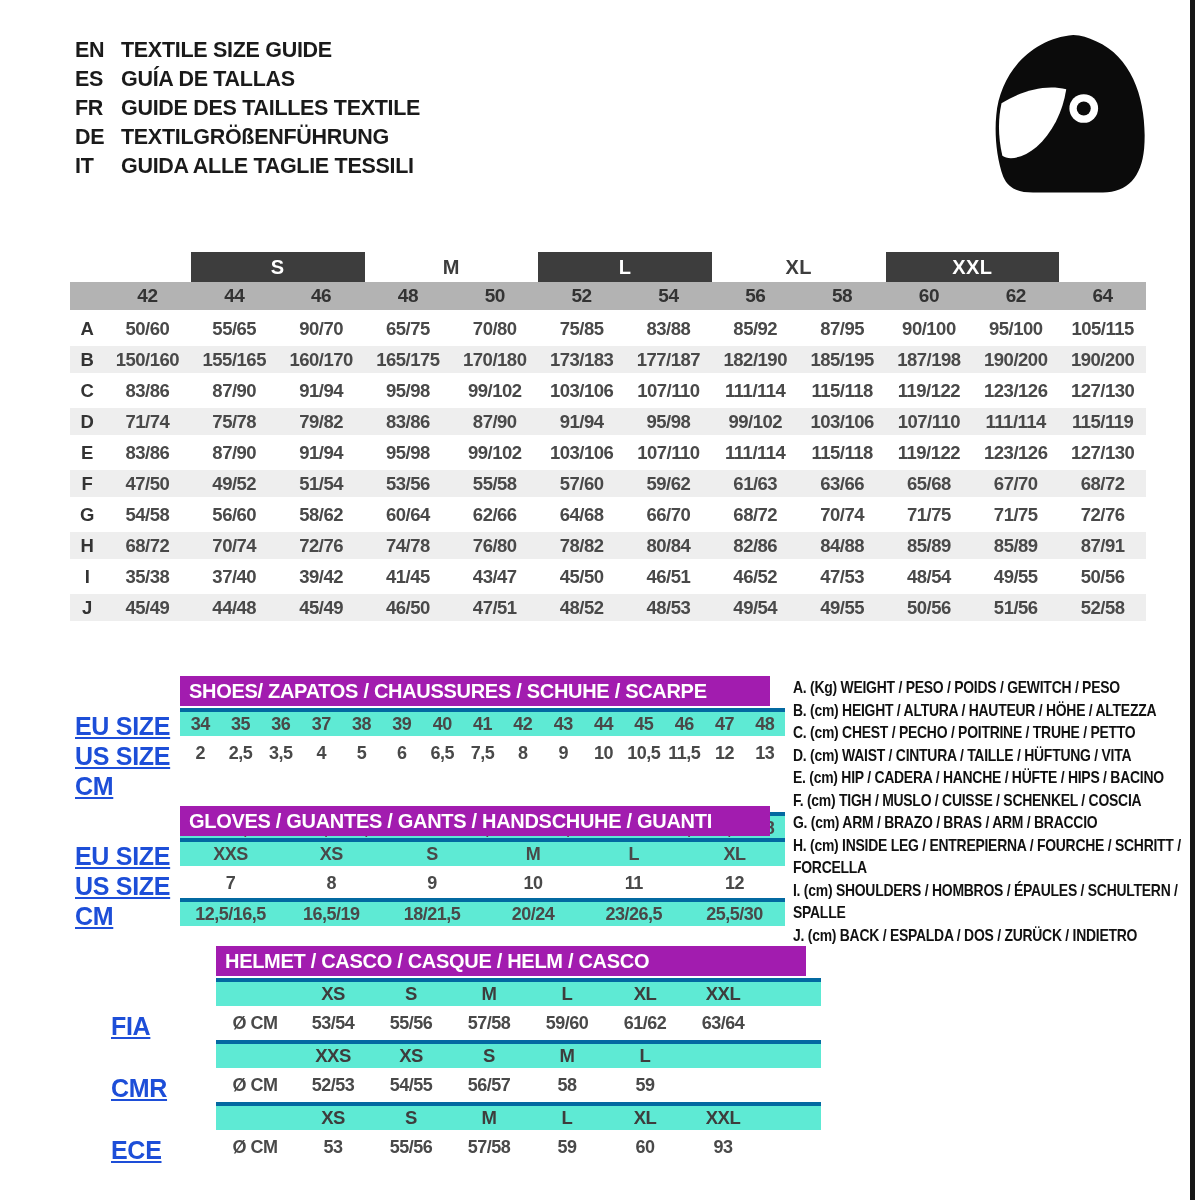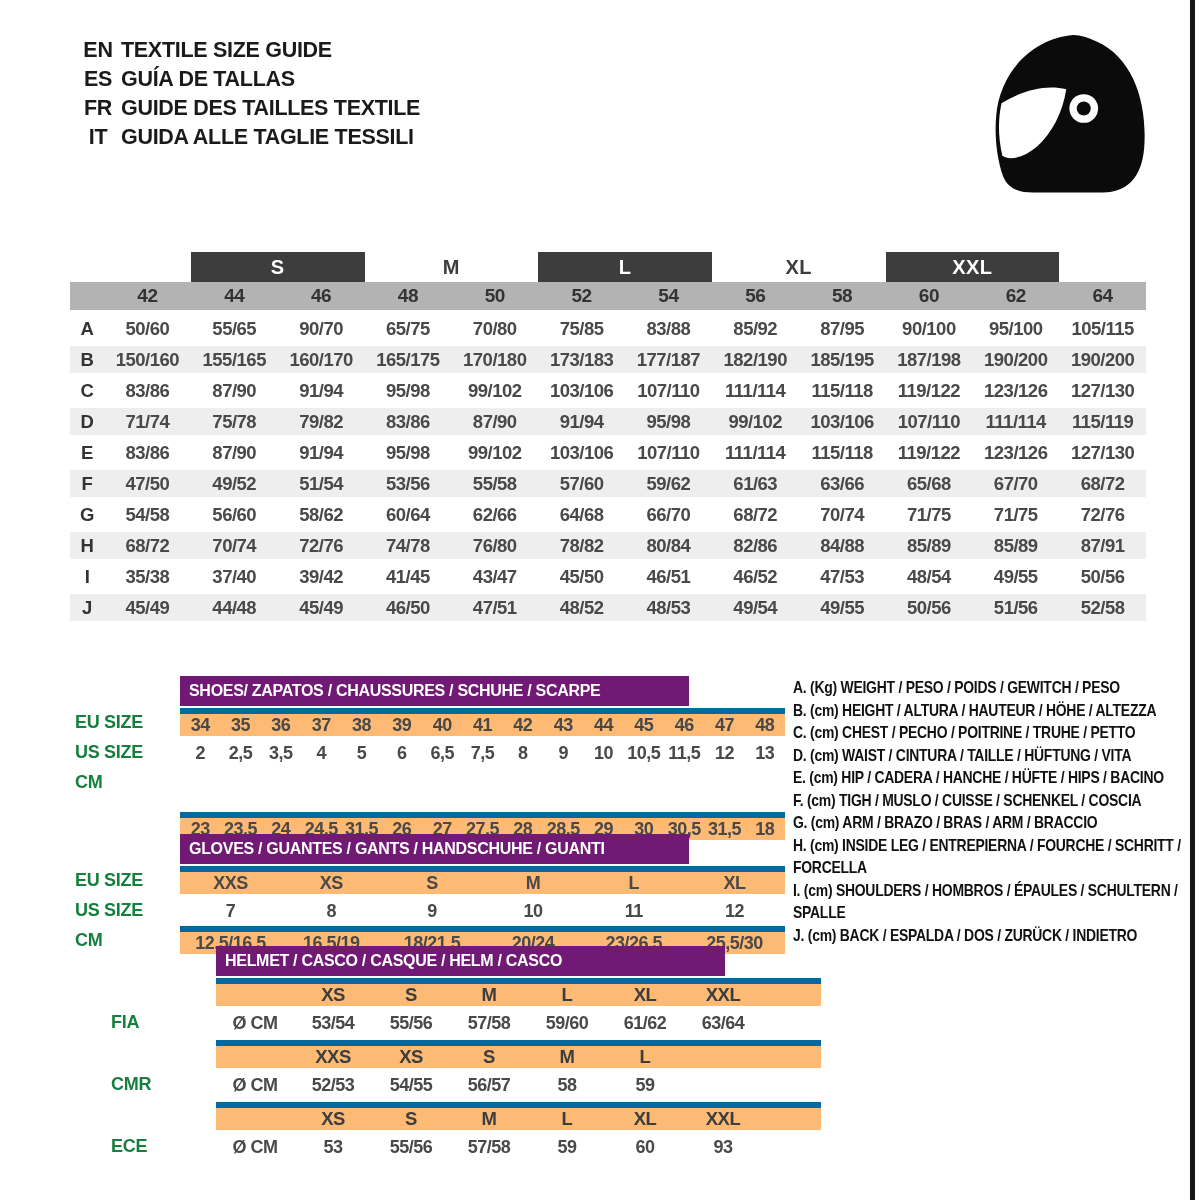--- a/index.html
+++ b/index.html
@@ -2,45 +2,45 @@
 <html><head>
 <meta charset="utf-8">
 <style>
   html,body{margin:0;padding:0;background:#fff;}
   #canvas{
     position:relative;width:1200px;height:1200px;background:#ffffff;
     font-family:"Liberation Sans",sans-serif;font-weight:bold;color:#1a1a1a;
     overflow:hidden;
   }
   
-  #lang-block{position:absolute;left:75px;top:36px;text-align:center;}
+  #lang-block{position:absolute;left:75px;top:36px;}
   .lang-row{display:flex;line-height:29px;font-size:21.5px;letter-spacing:-0.3px;}
   .lang-code{width:46px;flex:0 0 46px;}
   
   #helmet-icon-wrap{position:absolute;left:978px;top:28px;width:180px;height:168px;}
   
   #main-table{position:absolute;left:70px;top:250px;width:1076px;}
   .mt-grid{display:grid;grid-template-columns:34px repeat(12,1fr);align-items:center;}
   #size-group-row{height:32px;align-items:end;}
   .size-box{background:#3d3d3d;color:#ffffff;height:30px;line-height:30px;text-align:center;font-size:20px;letter-spacing:0.5px;}
   .size-plain{color:#3d3d3d;height:30px;line-height:30px;text-align:center;font-size:20px;letter-spacing:0.5px;}
   .numeric-band{background:#b3b3b3;height:28px;margin-bottom:3px;font-size:19px;color:#333333;}
   .mt-cell{text-align:center;letter-spacing:-0.5px;}
   .mt-row{height:31px;font-size:18.5px;color:#494949;box-sizing:border-box;}
   .mt-row.striped{background:#eeeeee;border-top:2px solid #fff;border-bottom:2px solid #fff;background-clip:padding-box;}
   .mt-rowlabel{color:#333333;}
   
   .sub-section{position:absolute;left:70px;width:1076px;}
-  .sec-bar{position:absolute;left:110px;top:0;width:509px;height:30px;background:#701a75;color:#ffffff;
-           font-size:16px;line-height:30px;padding-left:9px;box-sizing:border-box;letter-spacing:-0.3px;}
+  .sec-bar{position:absolute;left:110px;top:0;width:590px;height:30px;background:#a21caf;color:#ffffff;
+           font-size:20px;line-height:30px;padding-left:9px;box-sizing:border-box;letter-spacing:-0.3px;}
   .sec-row{position:absolute;left:110px;width:605px;height:30px;display:grid;align-items:center;box-sizing:border-box;}
-  .sec-row.striped{background:#fdba74;border-top:6px solid #0369a1;border-bottom:2px solid #fff;background-clip:padding-box;}
+  .sec-row.striped{background:#5eead4;border-top:4px solid #0369a1;border-bottom:2px solid #fff;background-clip:padding-box;}
   .sec-cell{text-align:center;font-size:18px;letter-spacing:-0.5px;color:#494949;}
   .size-label-cell{color:#3d3d3d;font-size:18.5px;}
-  .side-label{position:absolute;left:5px;font-size:18px;color:#15803d;letter-spacing:-0.3px;}
+  .side-label{position:absolute;left:5px;font-size:25px;color:#1d4ed8;letter-spacing:-0.3px;text-decoration:underline;}
   
   #legend{position:absolute;left:793px;top:676px;width:470px;transform:scaleX(0.845);transform-origin:left top;}
   .legend-item{font-size:16.5px;line-height:22.5px;letter-spacing:-0.3px;color:#111111;}
   
   #right-edge-line{position:absolute;left:1190px;top:0;width:5px;height:1200px;background:#161616;}
 </style>
 </head>
 <body>
 
 <div id="canvas">
@@ -50,20 +50,24 @@
         <span class="lang-code">EN</span>
         <span class="lang-label">TEXTILE SIZE GUIDE</span>
       </div>
       <div class="lang-row">
         <span class="lang-code">ES</span>
         <span class="lang-label">GUÍA DE TALLAS</span>
       </div>
       <div class="lang-row">
         <span class="lang-code">FR</span>
         <span class="lang-label">GUIDE DES TAILLES TEXTILE</span>
+      </div>
+      <div class="lang-row">
+        <span class="lang-code">DE</span>
+        <span class="lang-label">TEXTILGRÖßENFÜHRUNG</span>
       </div>
       <div class="lang-row">
         <span class="lang-code">IT</span>
         <span class="lang-label">GUIDA ALLE TAGLIE TESSILI</span>
       </div>
     </section>
 
   <div id="helmet-icon-wrap">
     <svg viewBox="0 0 100 96" width="180" height="168">
       <path d="M53 4 C29 6 11 26 9 50 C8 60 9 74 13 85 C16 92 22 94 30 94 L70 94 C84 94 92 85 93.5 69 C95.5 44 88 17 66 7.5 C61.5 5.5 57.5 4 53 4 Z" fill="#0b0b0b"></path>
@@ -301,21 +305,21 @@
         <div class="sec-cell">28</div>
         <div class="sec-cell">28,5</div>
         <div class="sec-cell">29</div>
         <div class="sec-cell">30</div>
         <div class="sec-cell">30,5</div>
         <div class="sec-cell">31,5</div>
         <div class="sec-cell">18</div>
       </div>
     </section>
 
-  <section id="gloves-section" class="sub-section" style="top:834px;height:126px;">
+  <section id="gloves-section" class="sub-section" style="top:806px;height:126px;">
       <div class="sec-bar">GLOVES / GUANTES / GANTS / HANDSCHUHE / GUANTI</div>
       <div class="side-label" style="top: 36px;">EU SIZE</div>
       <div class="sec-row striped" style="top: 32px; grid-template-columns: repeat(6, 1fr);">
         <div class="sec-cell">XXS</div>
         <div class="sec-cell">XS</div>
         <div class="sec-cell">S</div>
         <div class="sec-cell">M</div>
         <div class="sec-cell">L</div>
         <div class="sec-cell">XL</div>
       </div>

